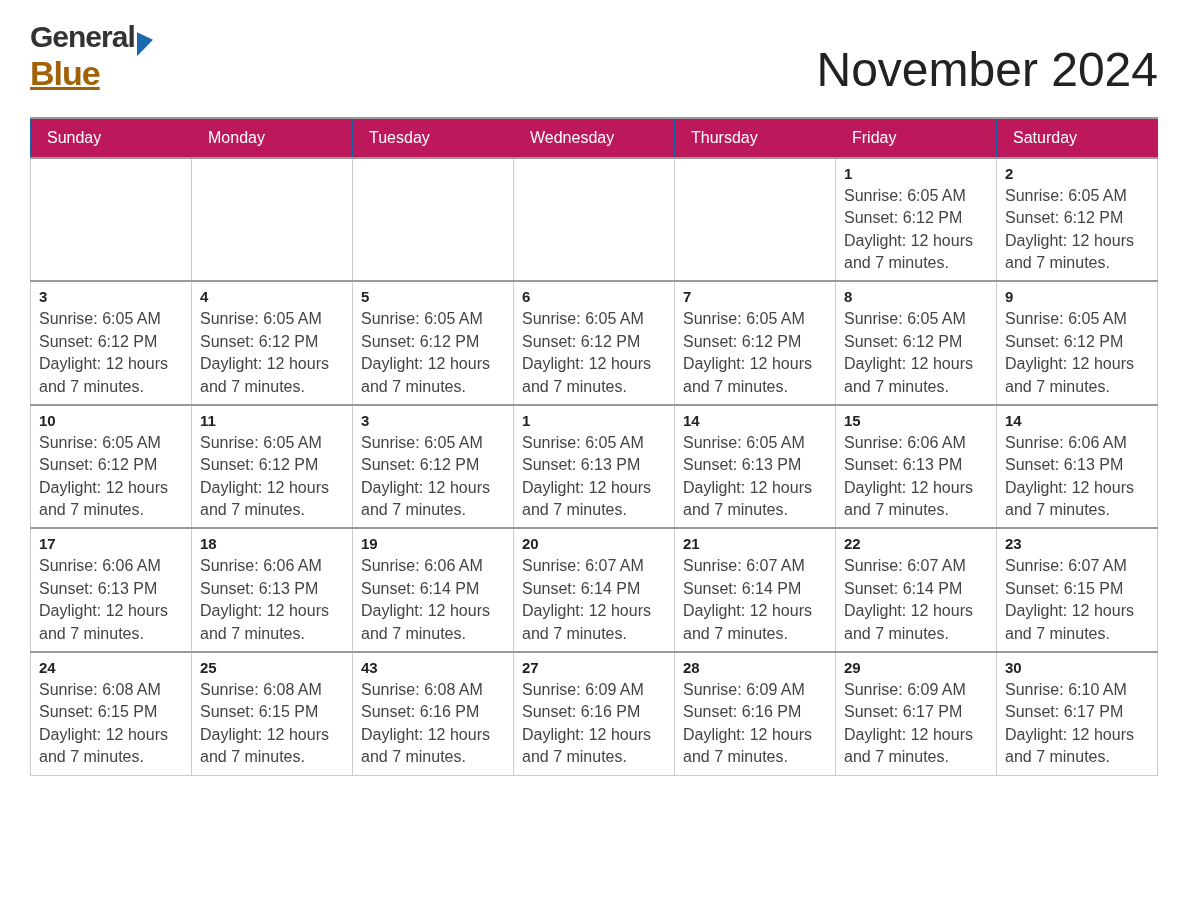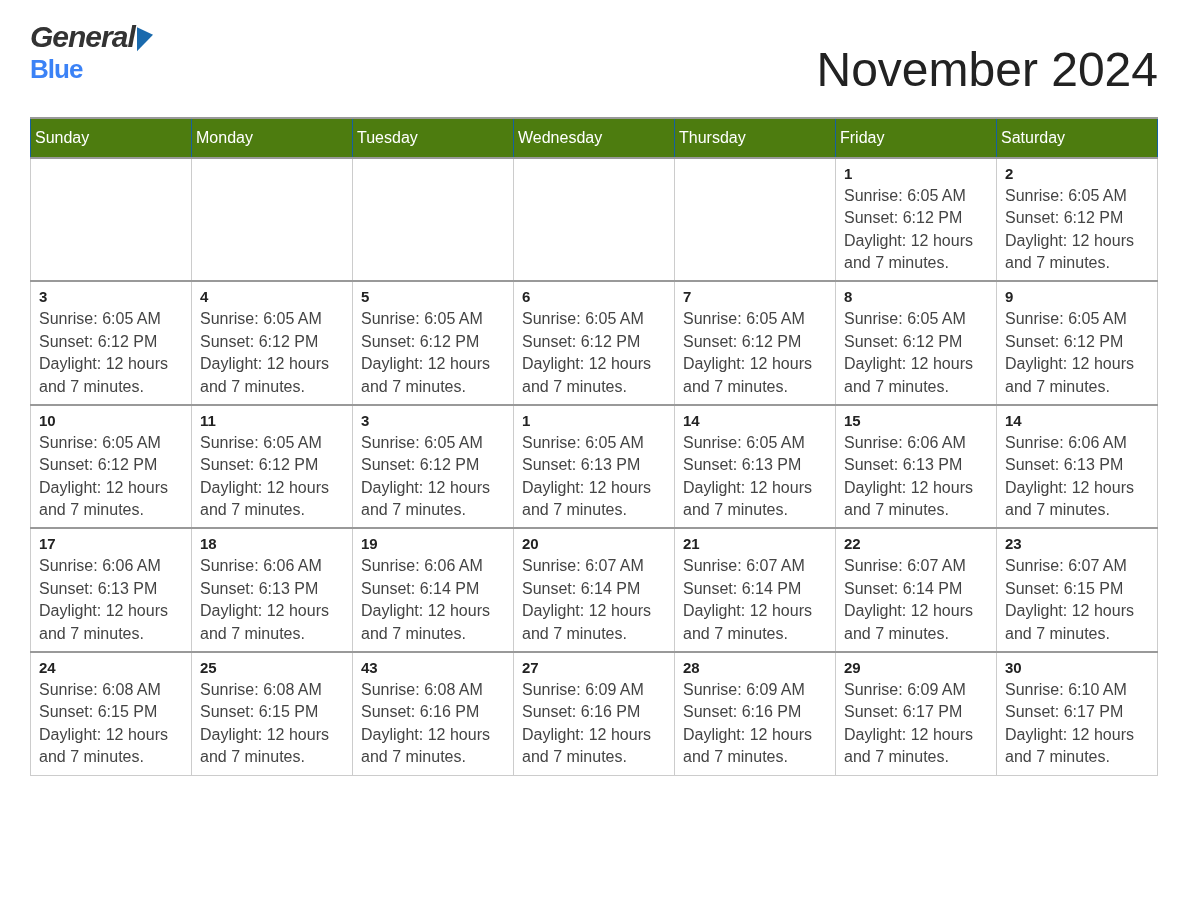--- a/index.html
+++ b/index.html
@@ -35,25 +35,25 @@
       font-size: 20px;
       color: #555;
       margin-top: 4px;
     }
     .calendar {
       width: 100%;
       border-collapse: collapse;
       border: 1px solid #999;
     }
     .calendar th {
-      background-color: #4d7c0f;
+      background-color: #be185d;
       color: #fff;
       font-size: 16px;
       font-weight: normal;
-      padding: 10px 4px;
+      padding: 10px 16px;
       text-align: left;
       border: 1px solid #1560a0;
     }
     .calendar td {
       vertical-align: top;
       padding: 6px 8px;
       border: 1px solid #ccc;
       font-size: 13px;
       color: #333;
       width: calc(100% / 7);
@@ -72,45 +72,45 @@
     .day-info {
       font-size: 16px;
       color: #444;
       line-height: 1.4;
     }
     .empty-cell {
       background: #fff;
     }
     .logo-row {
       display: flex;
-      align-items: center;
-      font-style: italic;
+      align-items: flex-end;
     }
     .logo-text-general {
       font-size: 30px;
       font-weight: bold;
       color: #333;
       letter-spacing: -1px;
     }
     .logo-arrow {
       display: inline-block;
       margin-left: 2px;
       width: 0;
       height: 0;
       border-top: 12px solid transparent;
       border-bottom: 12px solid transparent;
       border-left: 16px solid #1a6aad;
       transform: skewY(-15deg);
       vertical-align: middle;
     }
     .logo-text-blue {
-      font-size: 26px;
+      font-size: 34px;
       font-weight: bold;
-      color: #3b82f6;
+      color: #a16207;
       letter-spacing: -1px;
+      text-decoration: underline;
     }
   </style>
 </head>
 <body>
 
 <div class="header">
   <div class="logo">
     <div class="logo-row">
       <span class="logo-text-general">General</span>
       <span class="logo-arrow"></span>

